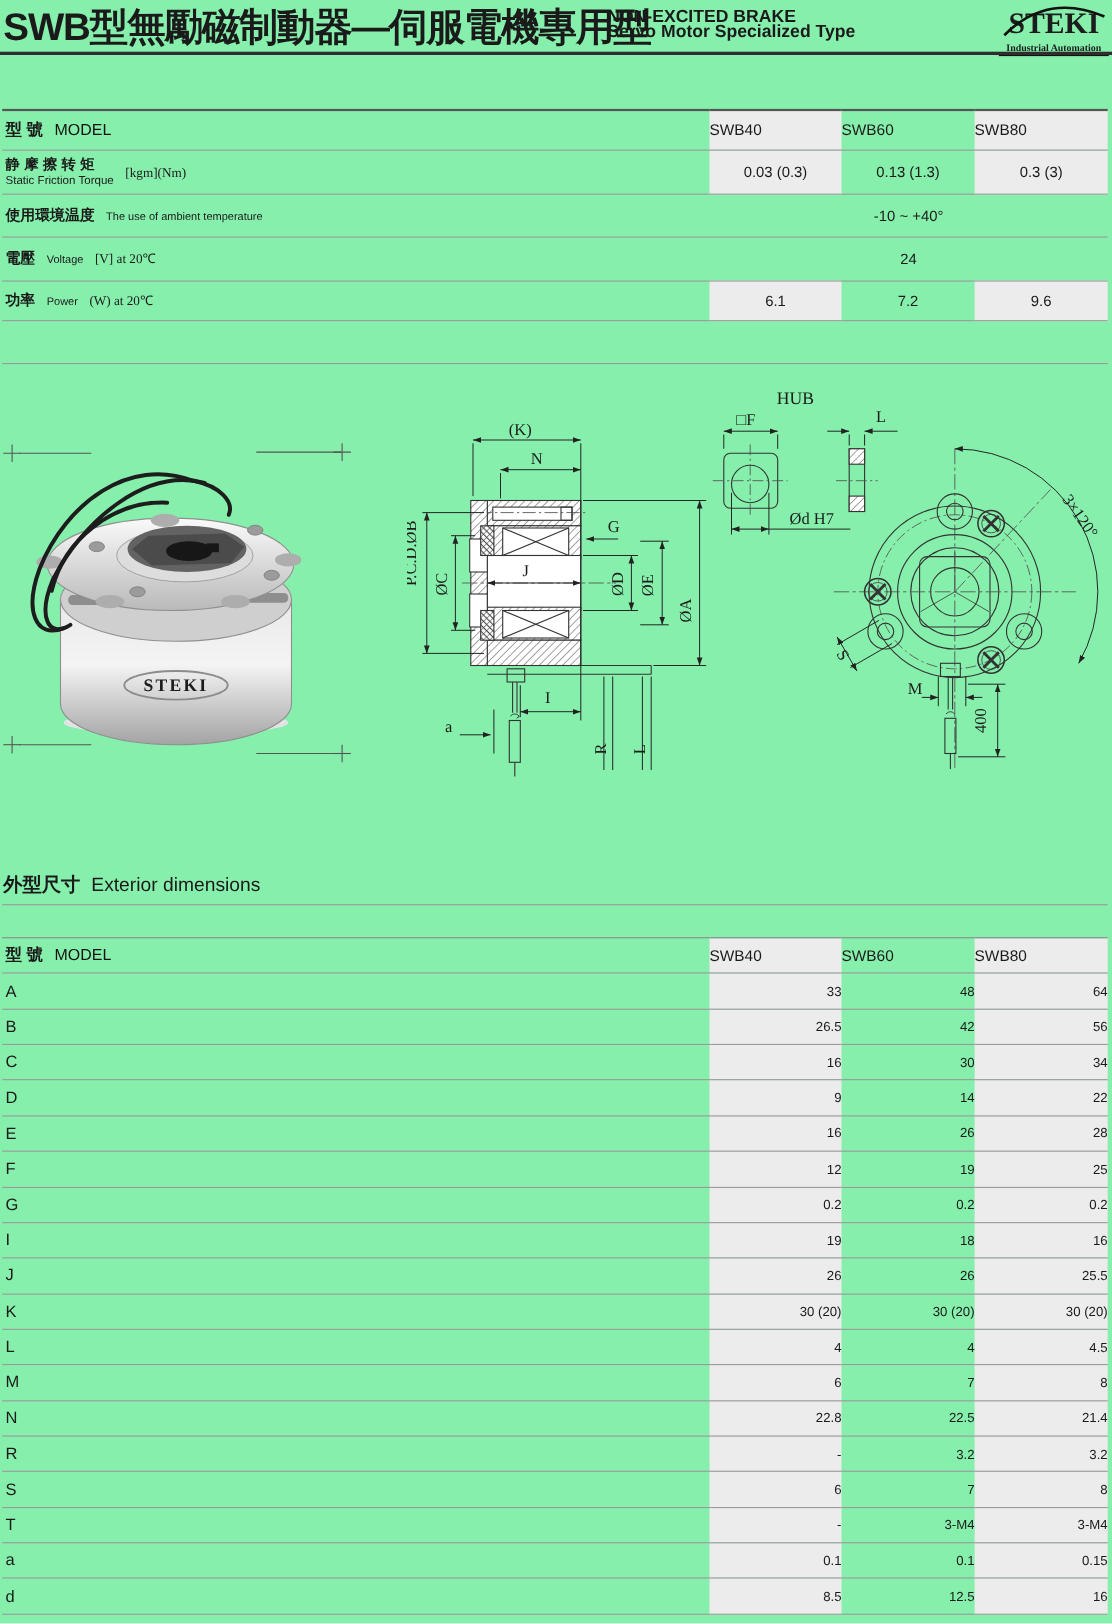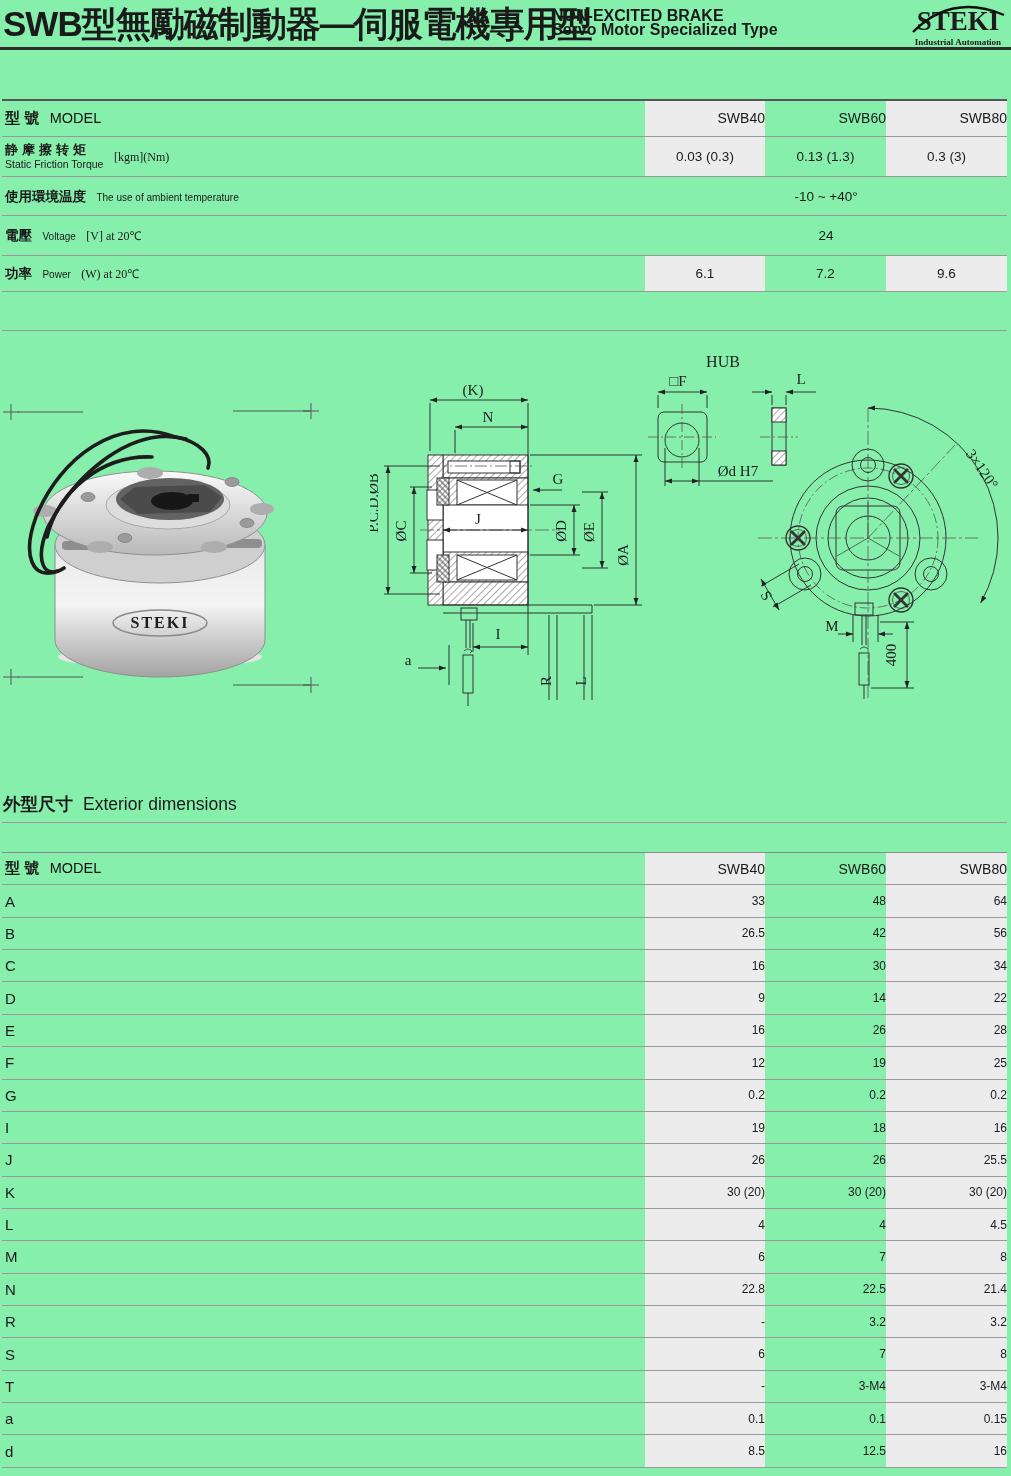--- a/index.html
+++ b/index.html
@@ -25,21 +25,21 @@
   .dims .val{font-size:12px;text-align:right;}
   .g{background:#ececec;}
   .cjk{font-size:13.5px;font-weight:bold;}
   .cjk-sp{font-size:13px;font-weight:bold;letter-spacing:4px;}
   .en{font-size:10px;font-weight:normal;margin-left:6px;}
   .en-sm{font-size:10.5px;font-weight:normal;}
   .unit{font-family:"Liberation Serif",serif;font-size:12px;font-weight:normal;margin-left:6px;}
   .stack{display:inline-block;vertical-align:middle;line-height:13px;}
   .mhead .cjk{font-size:15px;}
   .mhead .en{font-size:14.5px;font-weight:normal;color:#111;}
-  .mcol{font-size:14px;text-align:right;}
+  .mcol{font-size:14px;text-align:left;}
   .dimlab{font-size:15px;}
   
   .sec-head{position:absolute;left:3px;top:792px;font-size:17.5px;}
   .sec-head .c{font-weight:bold;font-weight:600;}
   .sec-head .e{margin-left:10px;}
   
   .dwg{position:absolute;}
   svg text{font-family:"Liberation Serif",serif;fill:#1c1c1c;}
 </style>
 </head>

